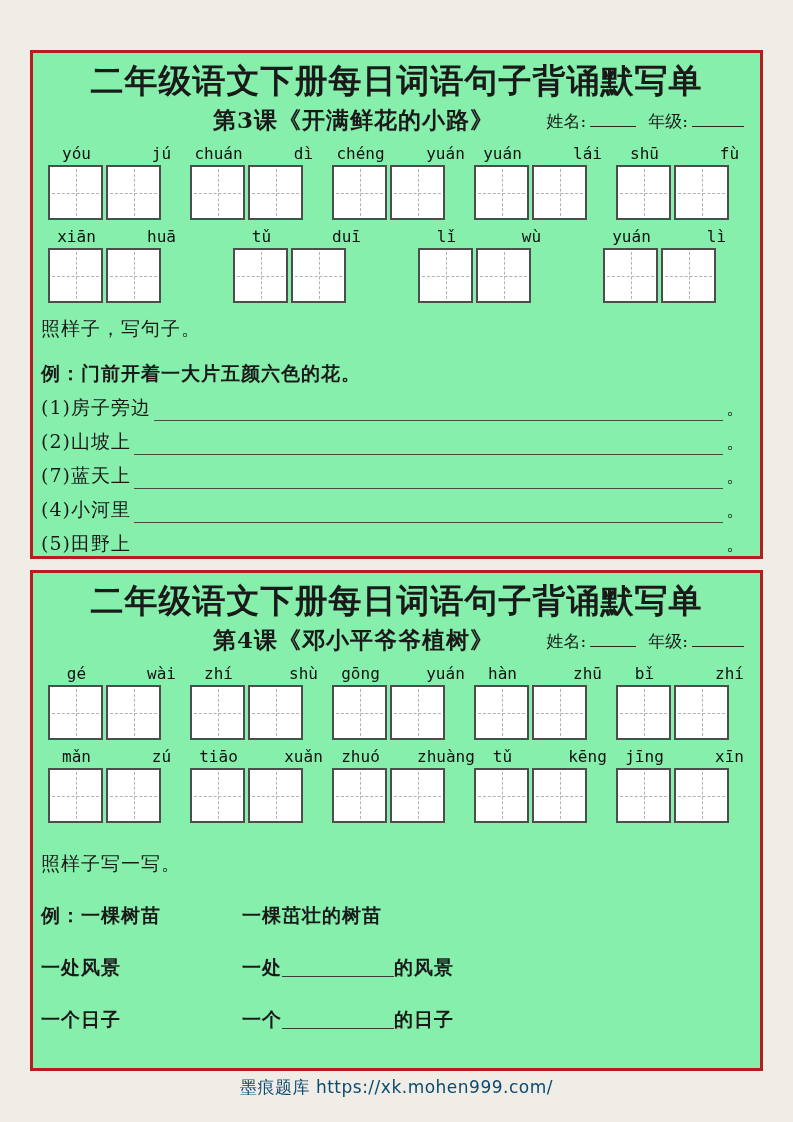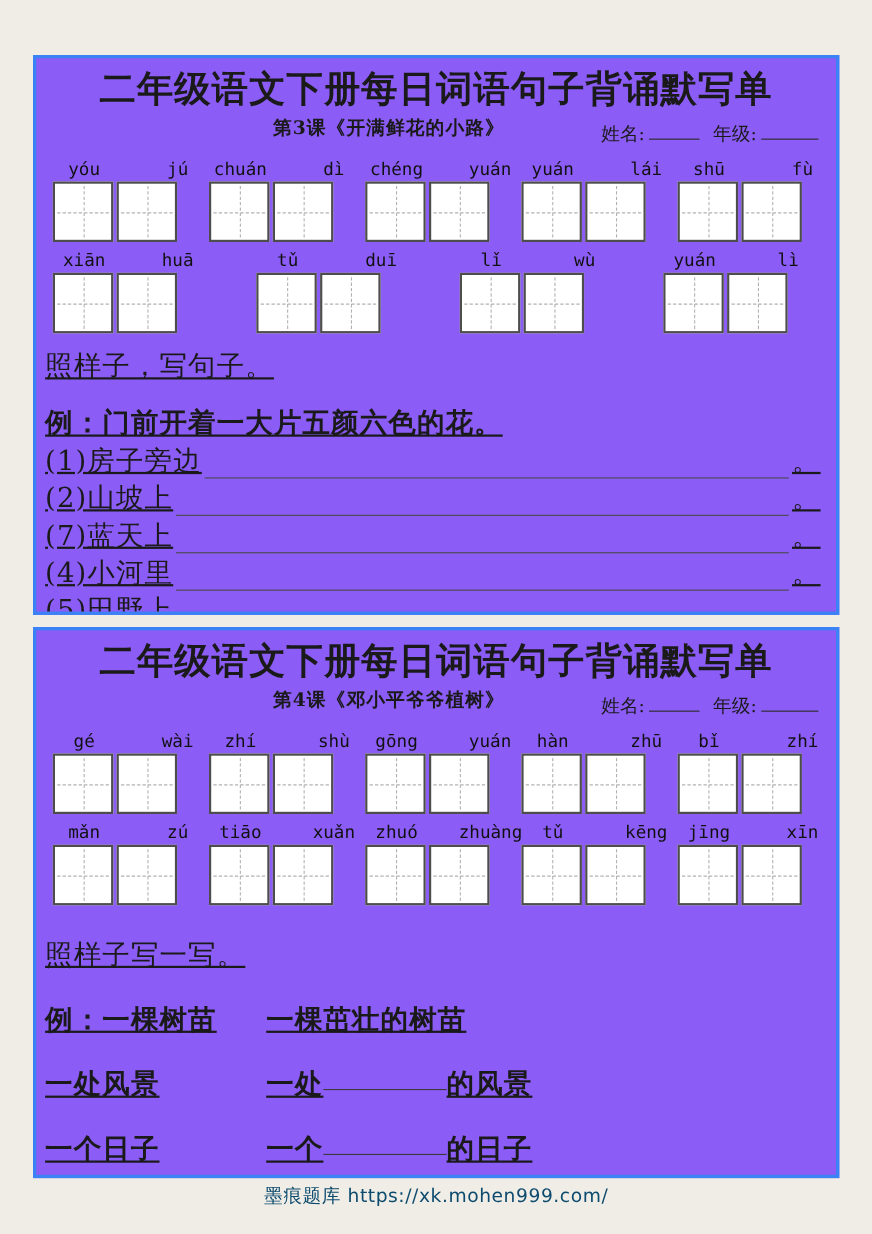--- a/index.html
+++ b/index.html
@@ -6,34 +6,34 @@
   body{
     width:793px;height:1122px;
     background:#efede6;
     font-family:"DejaVu Serif","Liberation Serif",serif;
     color:#1a1a1a;
     overflow:hidden;
   }
   .page{padding-top:50px;}
   .card{
     width:733px;margin-left:30px;box-sizing:border-box;
-    background:#8b5cf6;border:3px solid #3b82f6;
+    background:#86efac;border:3px solid #b91c1c;
     overflow:hidden;position:relative;
   }
   .card-1{height:509px;}
   .card-2{height:501px;margin-top:11px;}
   .card-title{
     text-align:center;font-size:33px;font-weight:bold;
     letter-spacing:1px;margin-top:8px;line-height:40px;
   }
   .subtitle-row{position:relative;height:32px;margin-top:4px;}
   .card-subtitle{
     position:absolute;left:0;right:0;text-align:center;
     padding-right:86px;box-sizing:border-box;
-    font-size:17px;font-weight:bold;letter-spacing:1px;
+    font-size:23px;font-weight:bold;letter-spacing:1px;
   }
   .name-grade{
     position:absolute;right:16px;top:5px;font-size:17px;white-space:nowrap;
   }
   .blank-short{
     display:inline-block;width:46px;height:14px;
     border-bottom:1.5px solid #2a2a2a;margin:0 12px 0 4px;
   }
   .blank-short:last-child{margin-right:0;width:52px;}
   .word-rows{margin-top:2px;}
@@ -53,21 +53,21 @@
     border:2px solid #4d4d4d;background:#fff;position:relative;
   }
   .tian-box::before{
     content:"";position:absolute;left:50%;top:2px;bottom:2px;
     border-left:1px dashed #b2b2b2;
   }
   .tian-box::after{
     content:"";position:absolute;top:50%;left:2px;right:2px;
     border-top:1px dashed #b2b2b2;
   }
-  .exercise{padding:0 14px 16px 8px;font-size:25px;text-decoration:underline;}
+  .exercise{padding:0 14px 16px 8px;font-size:19px;}
   .ex-instruction{margin-top:13px;letter-spacing:1px;}
   .ex-example{margin-top:19px;font-weight:bold;letter-spacing:1px;}
   .fill-line{
     display:flex;align-items:flex-end;margin-top:11px;
     height:23px;letter-spacing:1px;
   }
   .fill-line .blank-long{
     flex:1;border-bottom:1px solid #4a4a4a;margin:0 3px;height:100%;
   }
   .ex-instruction-2{margin-top:28px;letter-spacing:1px;}

